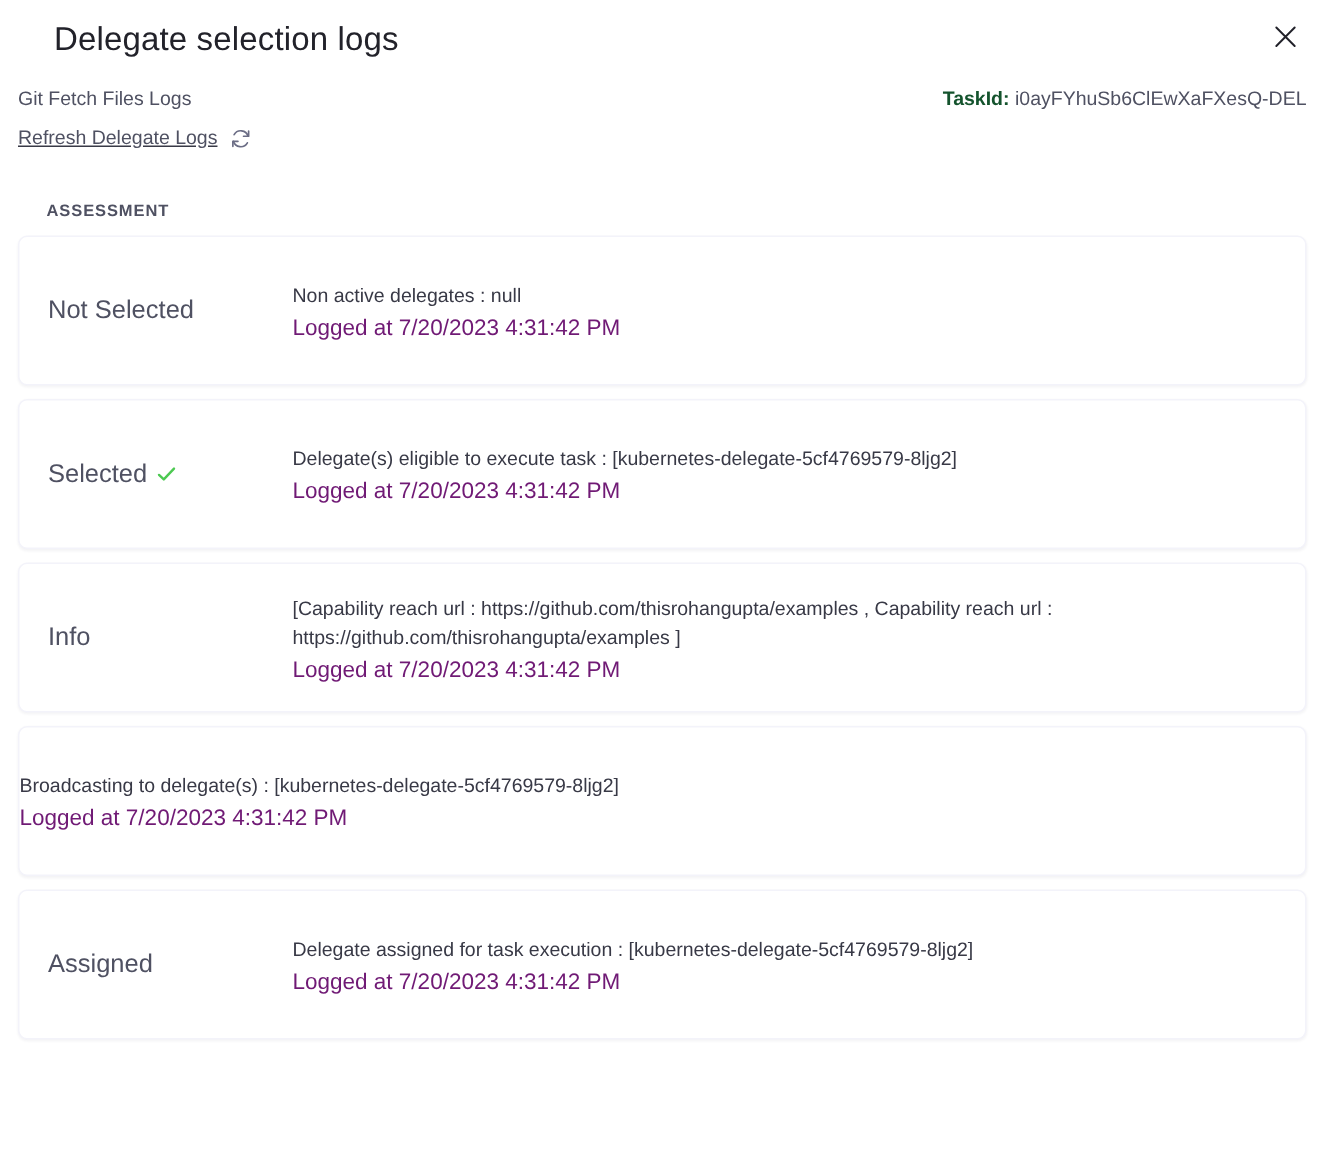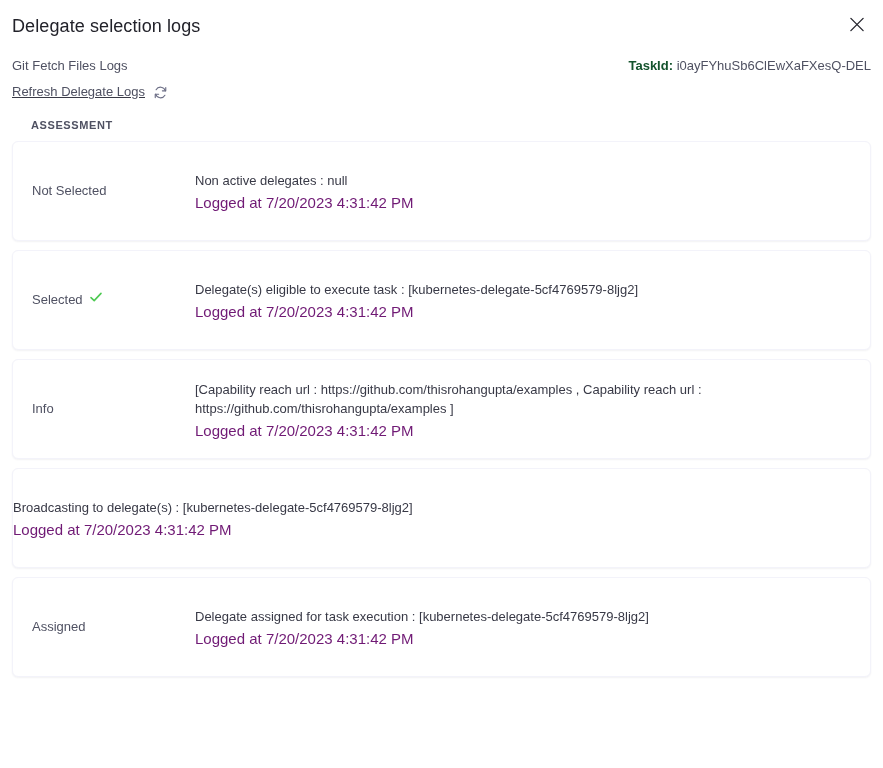--- a/index.html
+++ b/index.html
@@ -17,25 +17,26 @@
     width: 883px;
     height: 768px;
     background: #ffffff;
     overflow: hidden;
   }
   .modal-header {
     position: relative;
     padding: 14px 20px 10px 12px;
   }
   .modal-title {
-    font-size: 18px;
+    font-size: 22px;
     font-weight: 400;
     color: #22222a;
     line-height: 24px;
     letter-spacing: 0.1px;
+    margin-left: 24px;
   }
   .close-btn {
     position: absolute;
     top: 10px;
     right: 12px;
     width: 28px;
     height: 28px;
     display: flex;
     align-items: center;
     justify-content: center;
@@ -84,21 +85,21 @@
     color: #4f5162;
     line-height: 20px;
   }
   .refresh-icon {
     display: flex;
     align-items: center;
     color: #6b6d85;
   }
 
   .table {
-    margin-top: 17px;
+    margin-top: 33px;
     padding: 0 12px;
   }
   .table-head {
     display: flex;
     padding: 0 0 10px 0;
   }
   .th {
     font-size: 11px;
     font-weight: bold;
     letter-spacing: 0.6px;
@@ -115,24 +116,24 @@
     border: 1px solid #f3f3fa;
     border-radius: 6px;
     box-shadow: 0 1px 2px rgba(40, 41, 61, 0.06);
     min-height: 100px;
     margin-bottom: 9px;
     padding: 14px 0;
   }
   .cell-assessment {
     width: 182px;
     padding-left: 19px;
-    font-size: 13px;
-    color: #4f5162;
-    display: flex;
-    align-items: flex-start;
+    font-size: 17px;
+    color: #4f5162;
+    display: flex;
+    align-items: center;
     gap: 6px;
     line-height: 20px;
   }
   .check-icon {
     color: #4dc952;
     display: inline-flex;
     align-items: center;
   }
   .cell-details {
     flex: 1;

